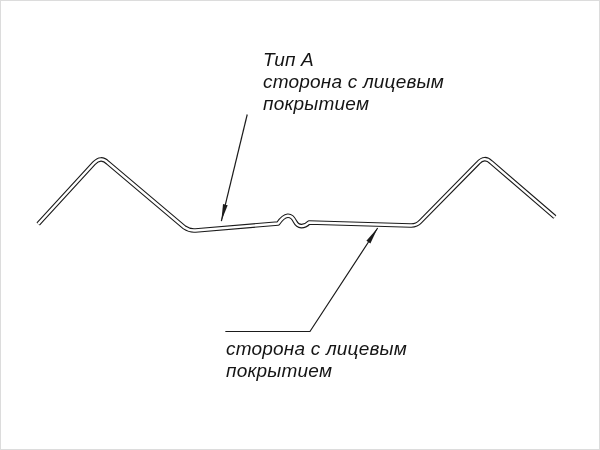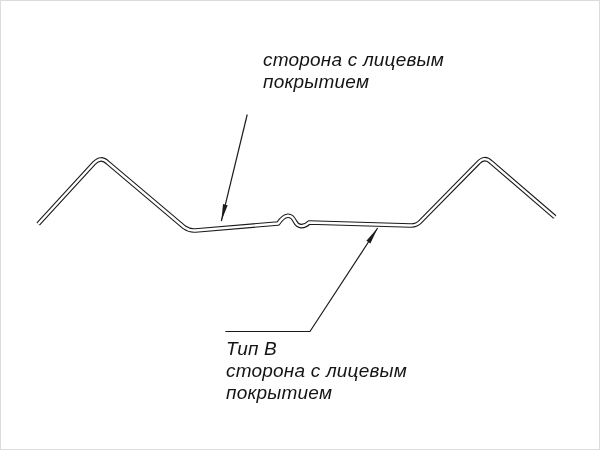--- a/index.html
+++ b/index.html
@@ -49,23 +49,23 @@
     <path d="M 37 224 L 93 163 Q 100 155.5 107 162.5 L 184 227.5 Q 189 231 195 230.5
              L 278 223.5 C 285 213.5 291 213.5 295 221.5 C 298 227.5 304 227.5 309 222.5
              L 411 225.5 Q 417 225.8 421 221.5 L 479 162.5 Q 485.5 155.5 492 162 L 556 217" fill="none" stroke="var(--background)" stroke-width="2.4" stroke-linejoin="round"></path>
 
     <line x1="247" y1="114" x2="221" y2="221" stroke="var(--line)" stroke-width="1.2" marker-end="url(#arrowhead)"></line>
 
     <polyline points="225,332 310,332 378,228" fill="none" stroke="var(--line)" stroke-width="1.2" marker-end="url(#arrowhead)"></polyline>
   </svg>
 
   <div class="label-block label-type-a">
+    <span class="label-line">Тип А</span>
     <span class="label-line">сторона с лицевым</span>
     <span class="label-line">покрытием</span>
   </div>
 
   <div class="label-block label-type-b">
-    <span class="label-line">Тип В</span>
     <span class="label-line">сторона с лицевым</span>
     <span class="label-line">покрытием</span>
   </div>
 
 </div>
 
 </body></html>

